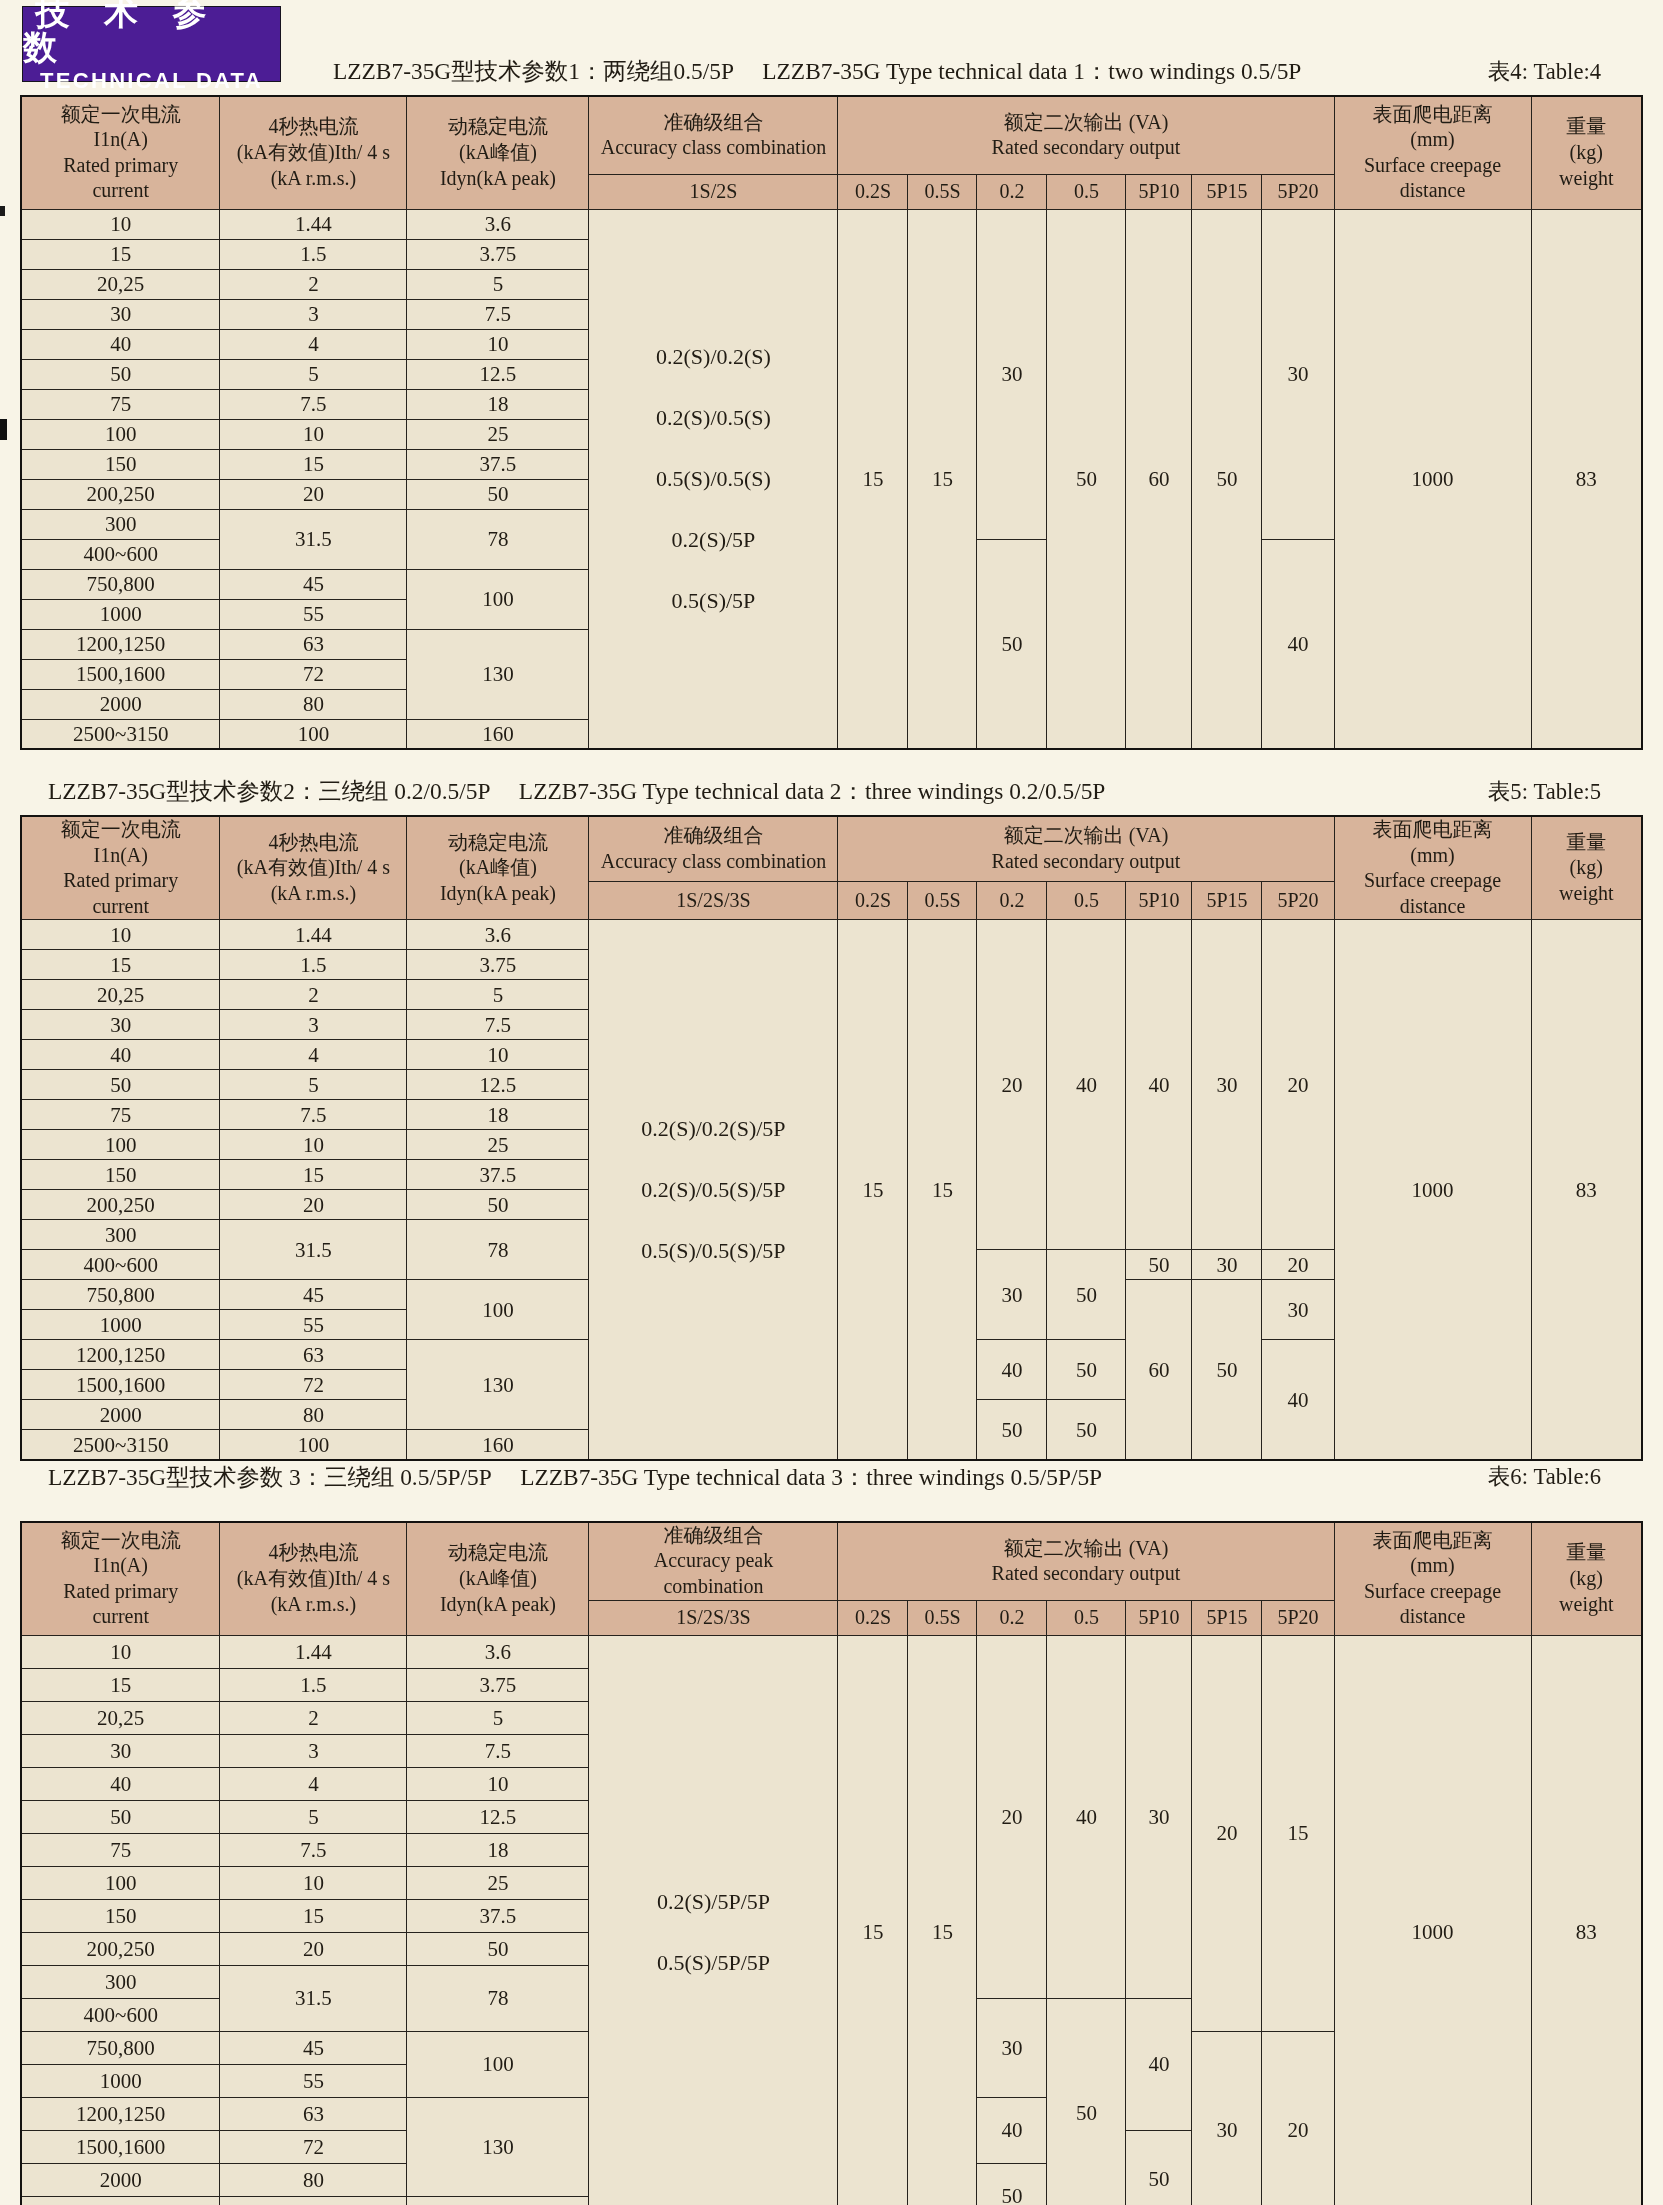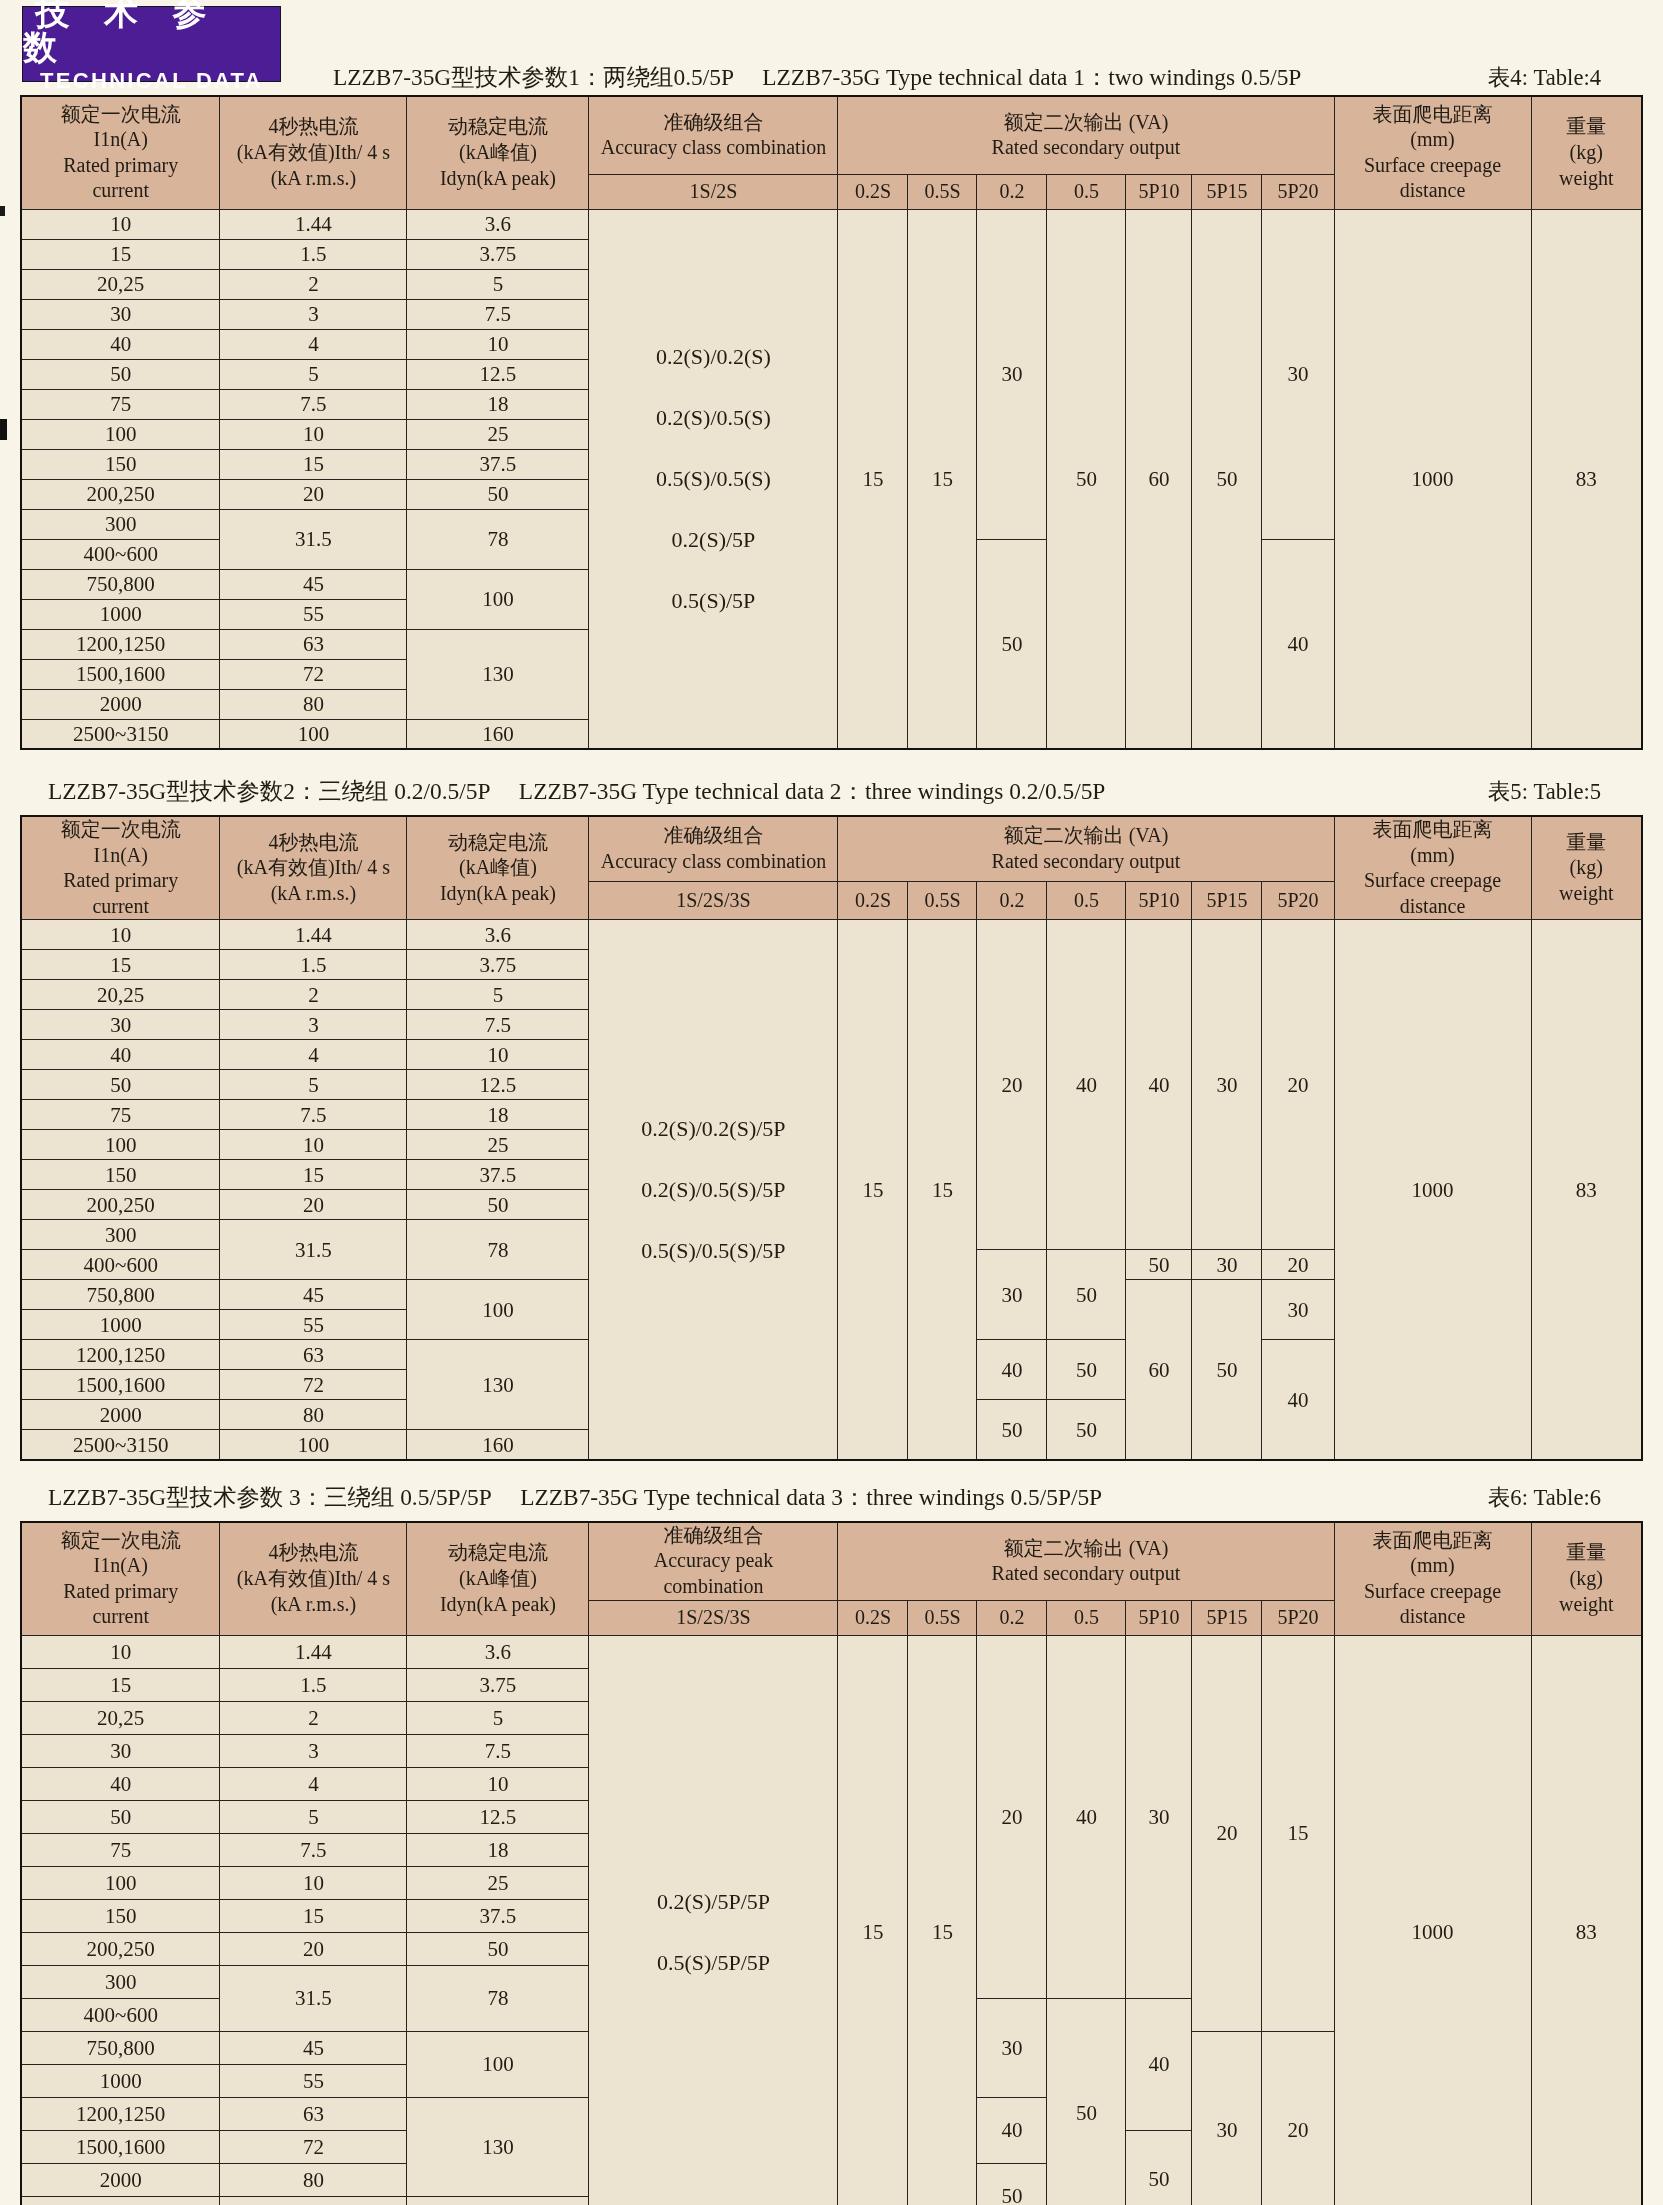--- a/index.html
+++ b/index.html
@@ -16,24 +16,24 @@
   .badge{
     position:absolute;left:22px;top:6.2px;width:259px;height:76px;
     background:#4c1d95;border:1.6px solid #17131f;box-sizing:border-box;
     display:flex;flex-direction:column;align-items:center;justify-content:center;
     color:#ffffff;font-family:"Liberation Sans","DejaVu Sans",sans-serif;
   }
   .badge-zh{font-size:34px;font-weight:bold;letter-spacing:12.5px;line-height:1.05;text-indent:12.5px;}
   .badge-en{font-size:22px;font-weight:bold;letter-spacing:2.3px;margin-top:1.6px;}
 
   .caption{display:flex;justify-content:space-between;align-items:flex-end;font-size:23.4px;white-space:nowrap;}
-  .caption-first{position:absolute;left:333px;right:62px;bottom:2px;}
+  .caption-first{position:absolute;left:333px;right:62px;bottom:8px;}
   .caption-mid{padding:0 62px 7.8px 48px;align-items:center;}
   .gap1{height:65px;display:flex;flex-direction:column;justify-content:flex-end;}
-  .gap2{height:60px;display:flex;flex-direction:column;justify-content:flex-end;}
+  .gap2{height:60px;display:flex;flex-direction:column;}
   .cap-en{margin-left:23.4px;}
   .cap-ref{font-size:22.6px;}
 
   
   table.data-table{
     table-layout:fixed;border-collapse:collapse;
     width:1621px;margin:0 auto;
     background:#ece4d0;
     border:2.3px solid #141210;
   }

